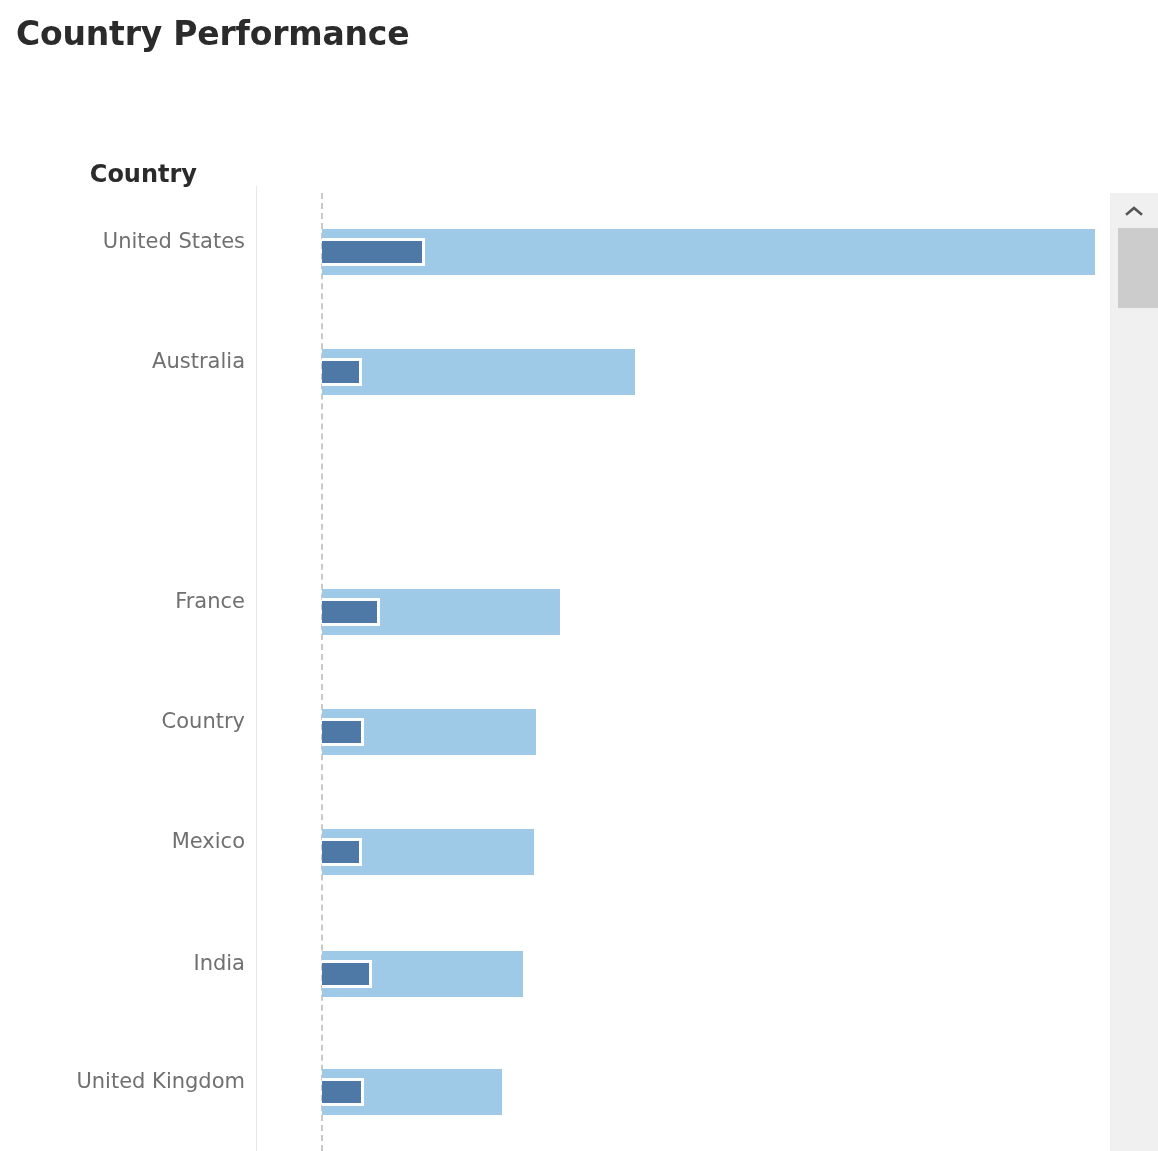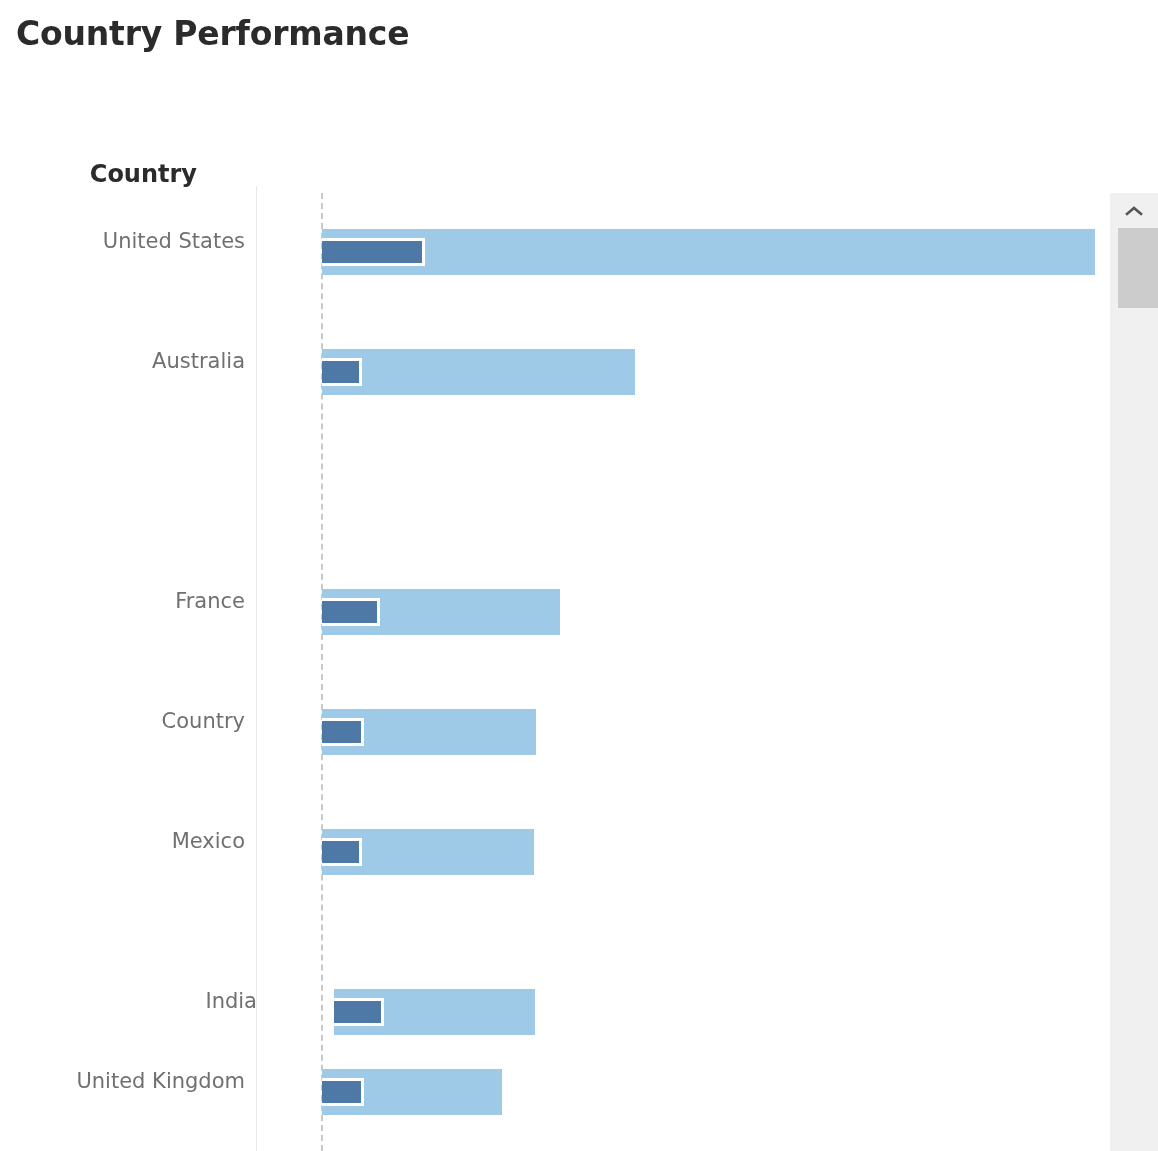--- a/index.html
+++ b/index.html
@@ -235,21 +235,21 @@
       </div>
       <div class="chart-row" style="top: 600px;">
         <div class="row-label">Mexico</div>
         <div class="bullet-wrap">
           <div class="bar-outer" style="width: 212px; background: rgb(158, 202, 232);"></div>
           <div class="bar-inner-frame" style="width: 40px;">
             <div class="bar-inner" style="background: rgb(78, 121, 167);"></div>
           </div>
         </div>
       </div>
-      <div class="chart-row" style="top: 760px; margin-left: 12px;">
+      <div class="chart-row" style="top: 722px;">
         <div class="row-label">India</div>
         <div class="bullet-wrap">
           <div class="bar-outer" style="width: 201px; background: rgb(158, 202, 232);"></div>
           <div class="bar-inner-frame" style="width: 50px;">
             <div class="bar-inner" style="background: rgb(78, 121, 167);"></div>
           </div>
         </div>
       </div>
       <div class="chart-row" style="top: 840px;">
         <div class="row-label">United Kingdom</div>

